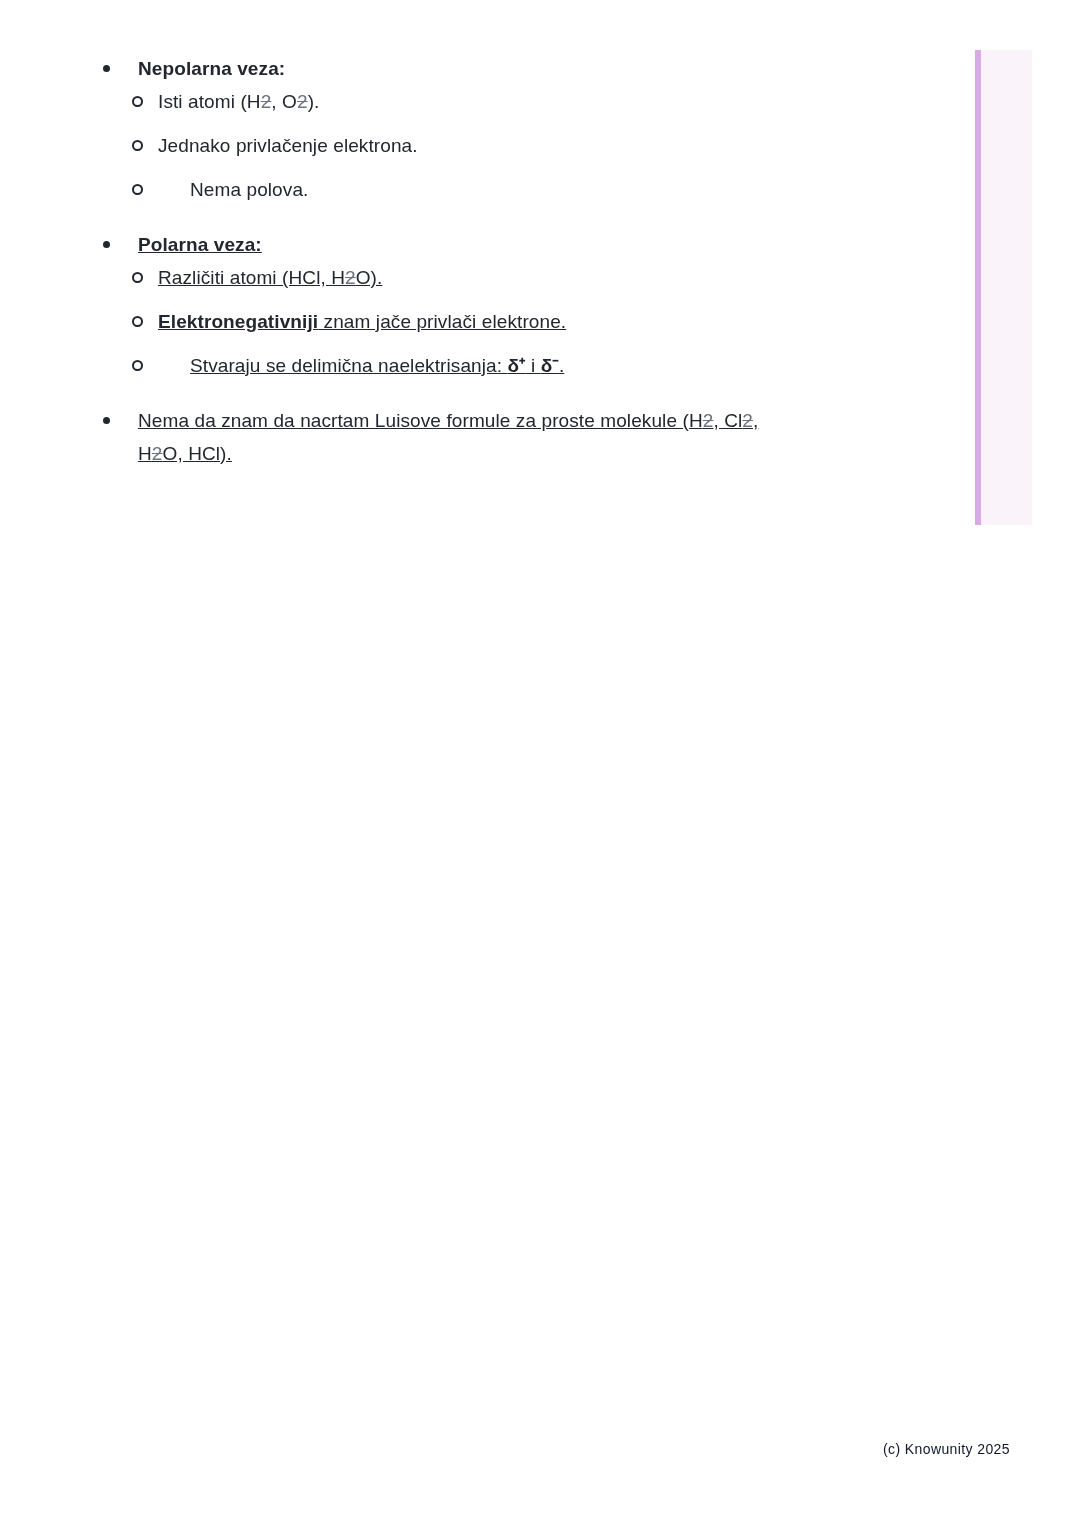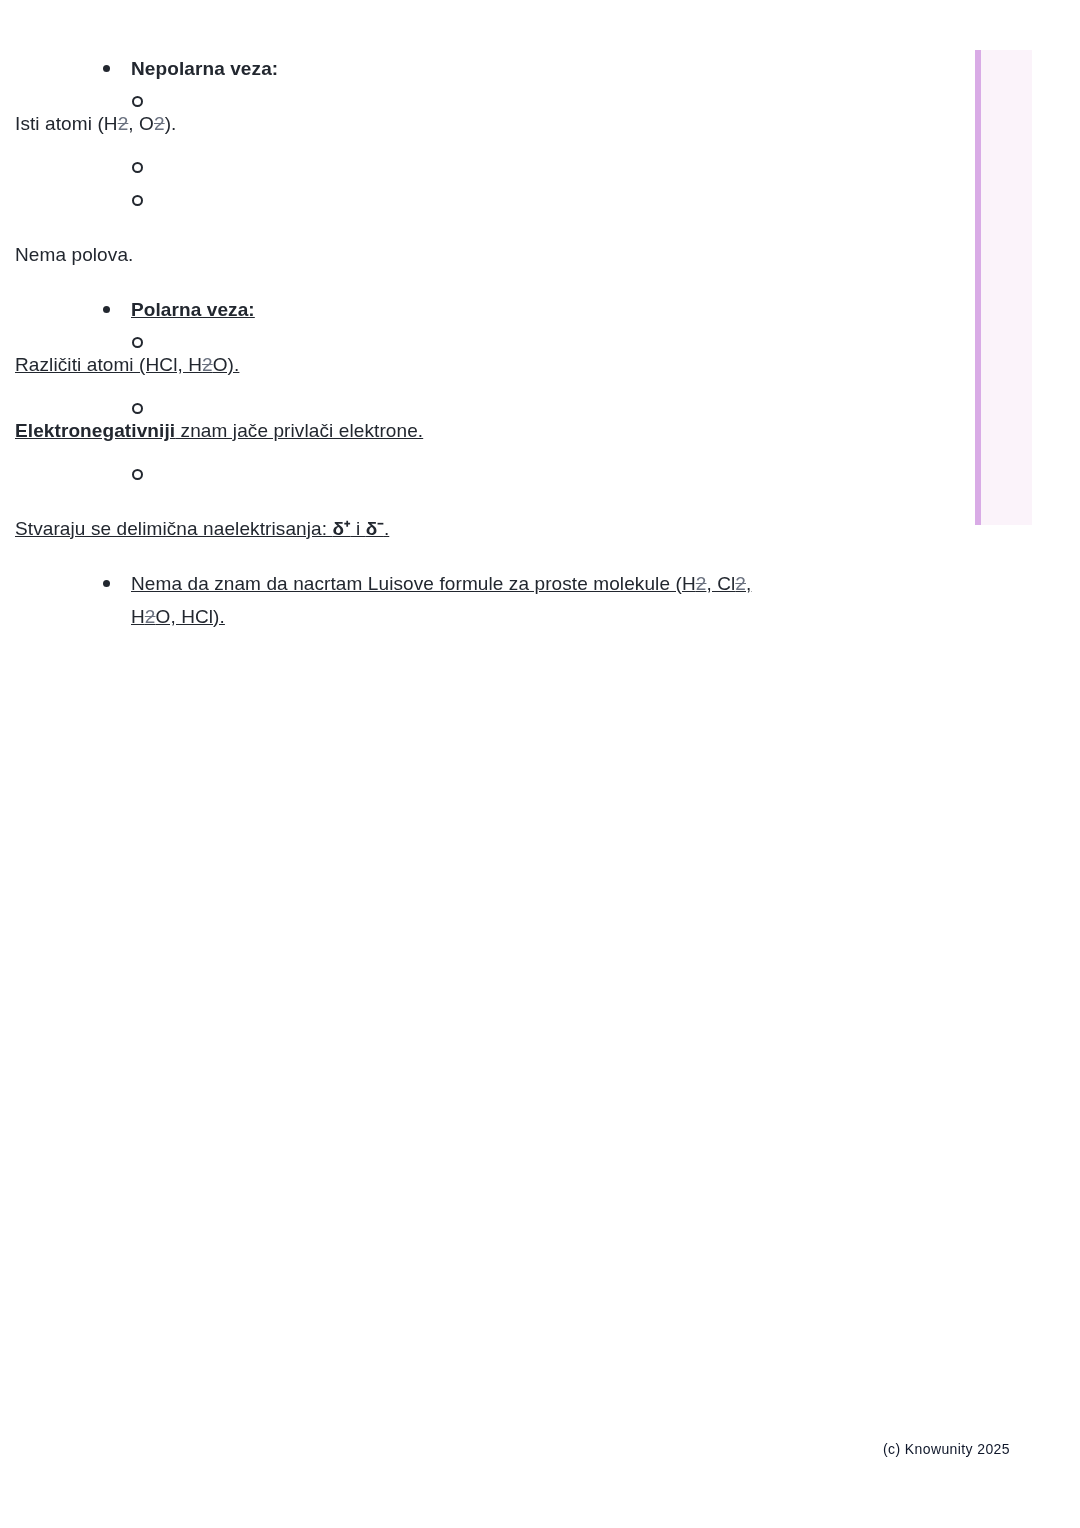--- a/index.html
+++ b/index.html
@@ -24,41 +24,41 @@
   }
   .row {
     display: flex;
     align-items: flex-start;
   }
   .text {
     font-size: 19px;
     line-height: 33px;
     letter-spacing: 0.1px;
   }
-  .lvl1 .text { margin-left: 21px; }
+  .lvl1 .text { margin-left: 28px; }
   .lvl2 .text { margin-left: 15px; }
   .disc {
     flex: 0 0 auto;
     width: 7px;
     height: 7px;
     border-radius: 50%;
     background: #22272f;
     margin: 13px 0 0 103px;
   }
   .circle {
     flex: 0 0 auto;
     width: 7px;
     height: 7px;
     border: 2px solid #22272f;
     border-radius: 50%;
     margin: 11px 0 0 132px;
     background: transparent;
   }
   .group + .group { margin-top: 22px; text-decoration: underline; }
-  .sub-row { margin-bottom: 11px; flex-direction: column; }
+  .sub-row { margin-bottom: 11px; }
   .sub-row:last-child { margin-bottom: 0; gap: 32px; }
   .seg-bold { font-weight: bold; }
   .seg-strike {
     color: #6b7280;
     text-decoration: line-through;
   }
   .title-bold .text { font-weight: bold; }
   .highlight-bar {
     position: absolute;
     top: 50px;
@@ -90,20 +90,21 @@
       <div class="row lvl1 title-bold">
         <span class="disc"></span>
         <div class="text"><span class="seg-bold">Nepolarna veza:</span></div>
       </div>
       <div class="row lvl2 sub-row">
         <span class="circle"></span>
         <div class="text"><span>Isti atomi (H</span><span class="seg-strike">2</span><span>, O</span><span class="seg-strike">2</span><span>).</span></div>
       </div>
       <div class="row lvl2 sub-row">
         <span class="circle"></span>
+        <div class="text"><span>Jednako privlačenje elektrona.</span></div>
       </div>
       <div class="row lvl2 sub-row">
         <span class="circle"></span>
         <div class="text"><span>Nema polova.</span></div>
       </div>
     </div>
 
     <div class="group">
       <div class="row lvl1 title-bold">
         <span class="disc"></span>

